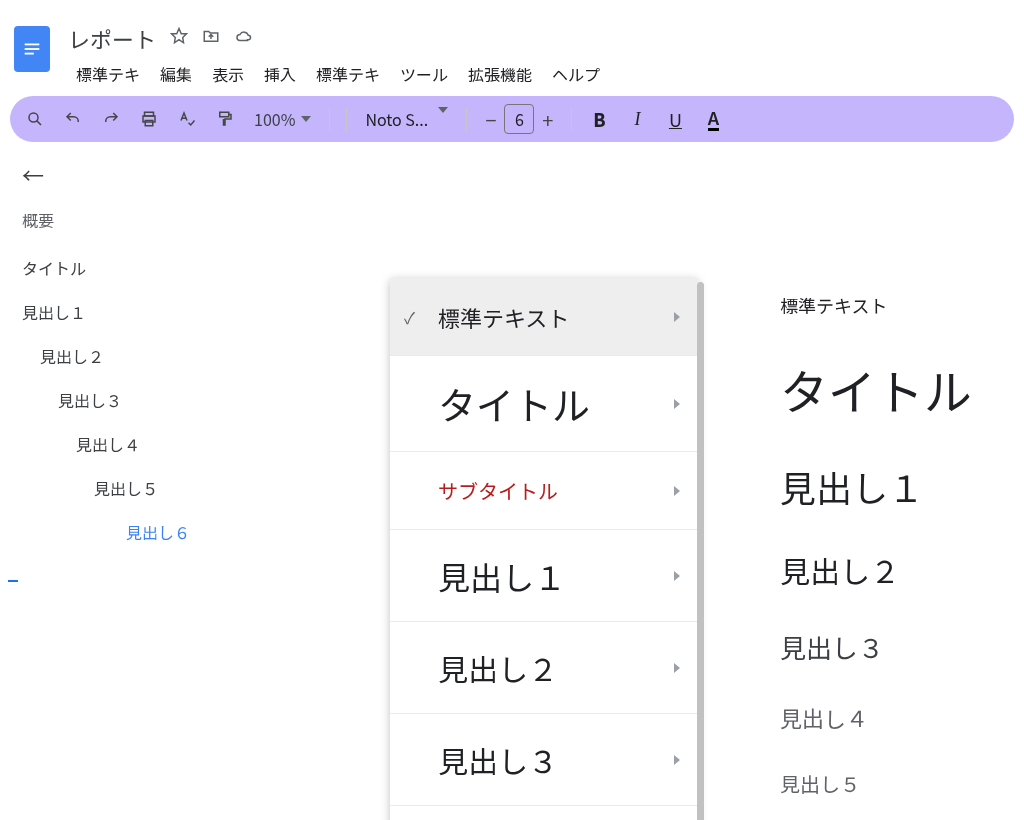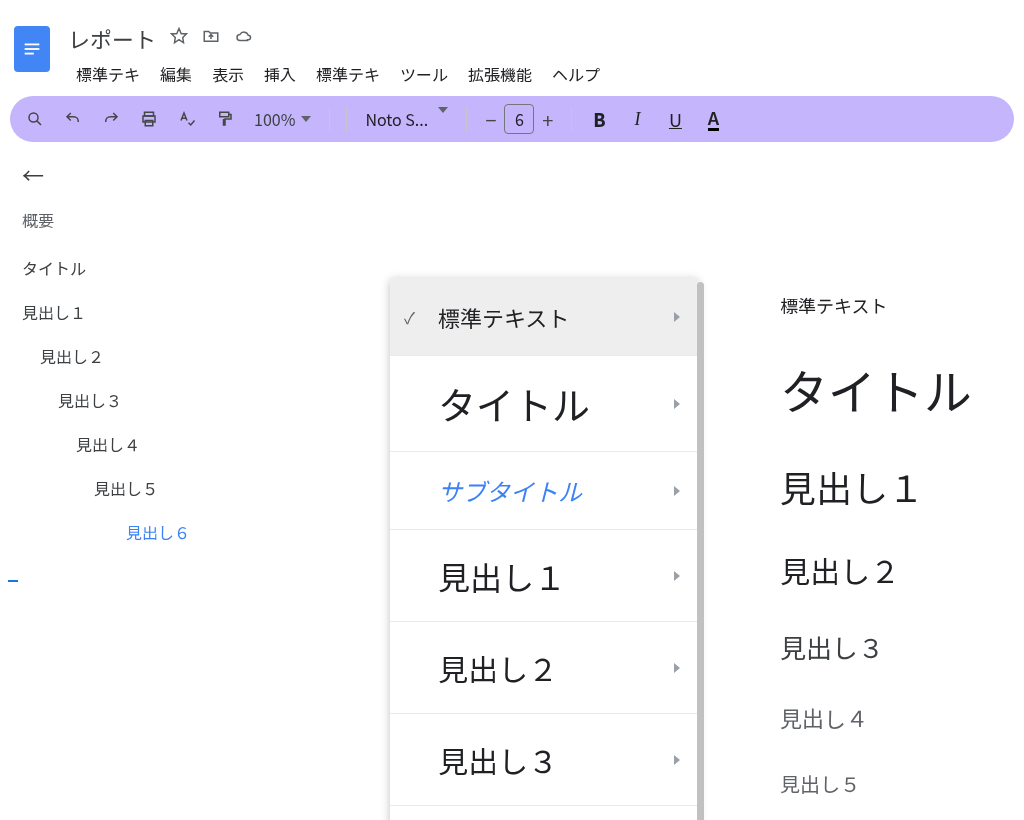--- a/index.html
+++ b/index.html
@@ -88,21 +88,21 @@
     display:flex; align-items:center; justify-content:space-between;
     padding:0 18px 0 48px; position:relative; cursor:pointer;
     border-bottom:1px solid #e8eaed;
   }
   .sm-item.selected { background:#eeeeee; }
   .sm-item .check { position:absolute; left:14px; font-size:16px; color:#5f6368; }
   .sm-item .submenu-arrow { width:0; height:0; border-top:5px solid transparent; border-bottom:5px solid transparent; border-left:6px solid #9aa0a6; }
 
   .sm-normal   { height:78px; font-size:22px; color:#202124; }
   .sm-title    { height:96px; font-size:38px; color:#202124; }
-  .sm-subtitle { height:78px; font-size:24px; color:#3b82f6;font-style:italic; }
+  .sm-subtitle { height:78px; font-size:20px; color:#b91c1c; }
   .sm-h1       { height:92px; font-size:32px; color:#202124; }
   .sm-h2       { height:92px; font-size:30px; color:#202124; }
   .sm-h3       { height:92px; font-size:30px; color:#202124; }
   .sm-h4       { height:92px; font-size:30px; color:#202124; border-bottom:none;}
 
   .sm-scrollbar { position:absolute; right:-6px; top:4px; width:7px; height:548px; background:#c1c1c1; border-radius:4px; }
 </style>
 </head>
 <body>
 

